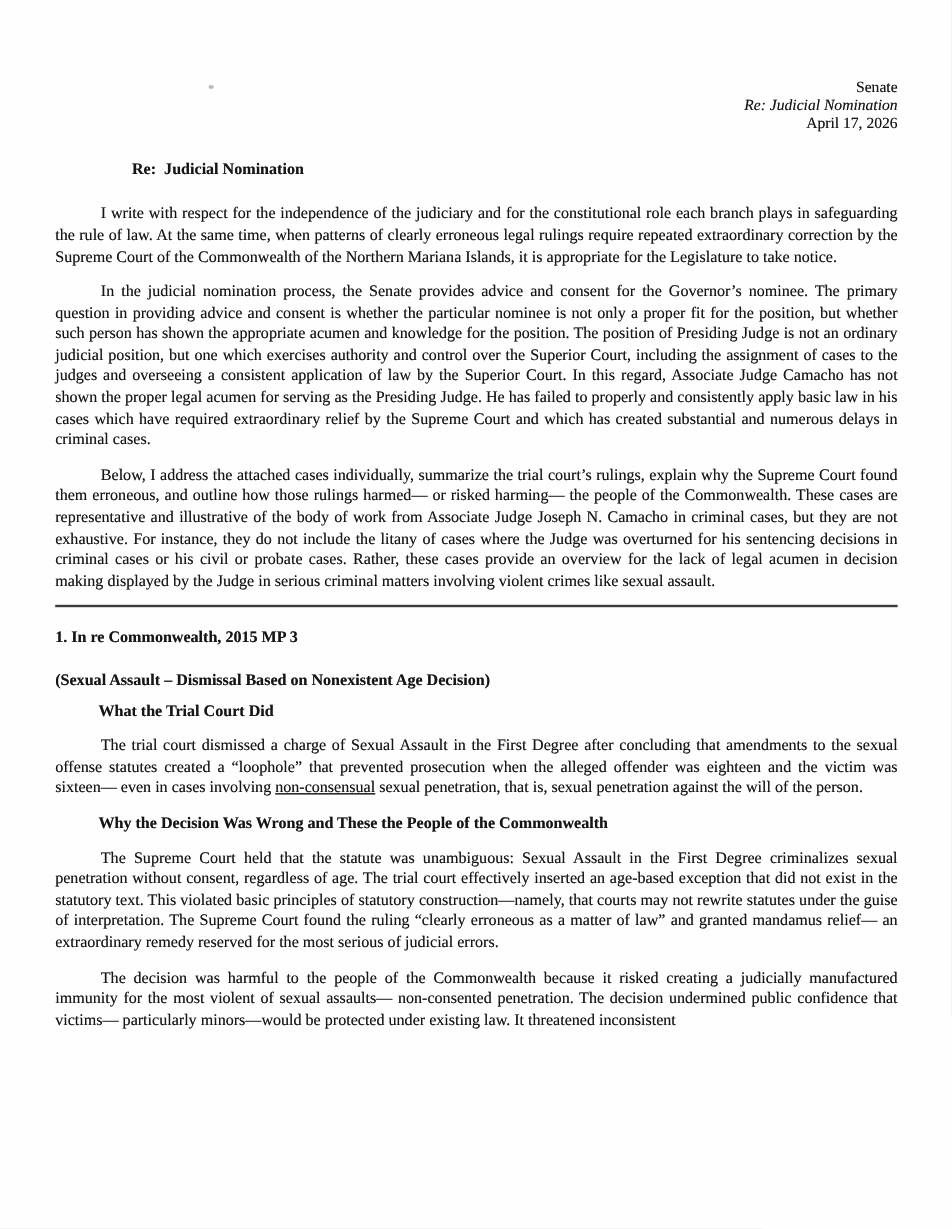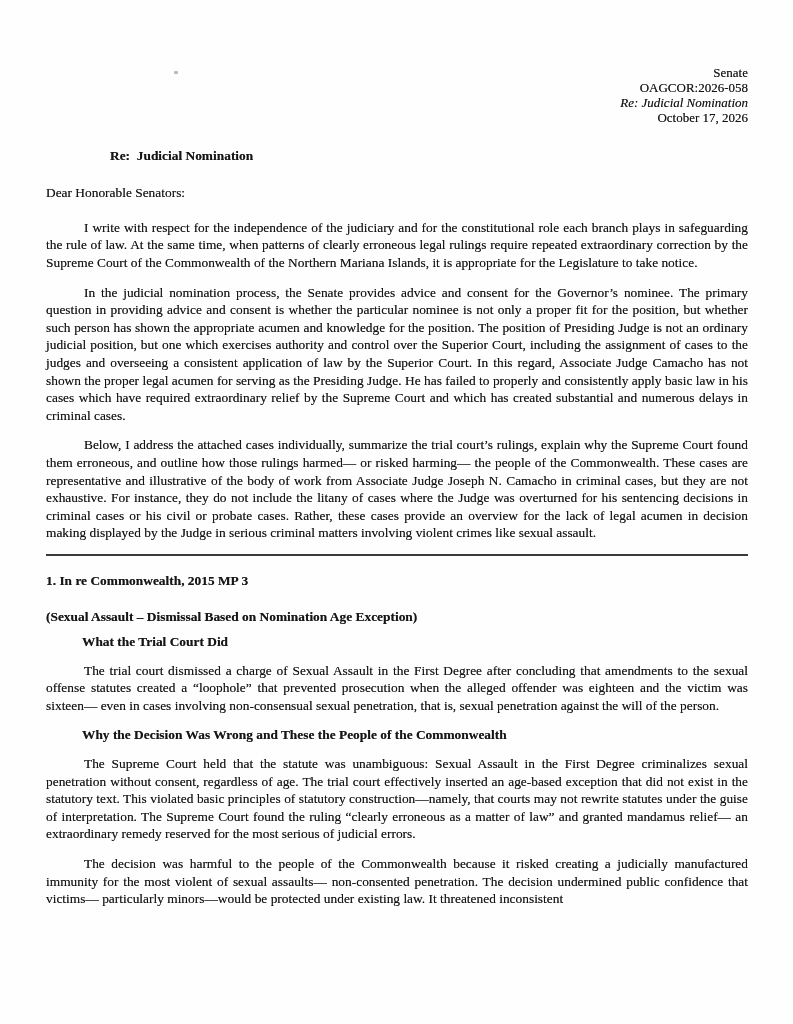--- a/index.html
+++ b/index.html
@@ -39,58 +39,56 @@
   }
   .divider {
     border: none;
     border-top: 2px solid #3a3a3a;
     margin: 4px 0 16px 0;
   }
   .heading { font-weight: bold; margin: 0; }
   .heading.case-title   { margin-bottom: 18px; }
   .heading.case-subtitle{ margin-bottom: 8px;  margin-top: 10px; }
   .heading.sub          { margin-bottom: 11px; margin-top: 8px; margin-left: 36px; }
-  .underline { }
+  .underline { text-decoration: underline; }
   .speck {
     position: absolute;
     left: 174px; top: 71px;
     width: 4px; height: 3px;
     background: #b9b9b9;
     border-radius: 1px;
   }
 </style>
 </head>
 <body>
 
 <div class="page">
 
   <div class="speck"></div>
 
   <div class="letterhead">
     <div>Senate</div>
-    <div>OAGCOR:2026-058</div>
     <div class="it">Re: Judicial Nomination</div>
-    <div>October 17, 2026</div>
+    <div>April 17, 2026</div>
   </div>
 
   <div class="subject">Re:  Judicial Nomination</div>
 
-  <div class="salutation">Dear Honorable Senators:</div>
 
   <p class="para">I write with respect for the independence of the judiciary and for the constitutional role each branch plays in safeguarding the rule of law. At the same time, when patterns of clearly erroneous legal rulings require repeated extraordinary correction by the Supreme Court of the Commonwealth of the Northern Mariana Islands, it is appropriate for the Legislature to take notice.</p>
 
   <p class="para">In the judicial nomination process, the Senate provides advice and consent for the Governor’s nominee. The primary question in providing advice and consent is whether the particular nominee is not only a proper fit for the position, but whether such person has shown the appropriate acumen and knowledge for the position. The position of Presiding Judge is not an ordinary judicial position, but one which exercises authority and control over the Superior Court, including the assignment of cases to the judges and overseeing a consistent application of law by the Superior Court. In this regard, Associate Judge Camacho has not shown the proper legal acumen for serving as the Presiding Judge. He has failed to properly and consistently apply basic law in his cases which have required extraordinary relief by the Supreme Court and which has created substantial and numerous delays in criminal cases.</p>
 
   <p class="para">Below, I address the attached cases individually, summarize the trial court’s rulings, explain why the Supreme Court found them erroneous, and outline how those rulings harmed— or risked harming— the people of the Commonwealth. These cases are representative and illustrative of the body of work from Associate Judge Joseph N. Camacho in criminal cases, but they are not exhaustive. For instance, they do not include the litany of cases where the Judge was overturned for his sentencing decisions in criminal cases or his civil or probate cases. Rather, these cases provide an overview for the lack of legal acumen in decision making displayed by the Judge in serious criminal matters involving violent crimes like sexual assault.</p>
 
   <hr class="divider">
 
   <div class="heading case-title">1. In re Commonwealth, 2015 MP 3</div>
 
-  <div class="heading case-subtitle">(Sexual Assault – Dismissal Based on Nomination Age Exception)</div>
+  <div class="heading case-subtitle">(Sexual Assault – Dismissal Based on Nonexistent Age Decision)</div>
 
   <div class="heading sub">What the Trial Court Did</div>
 
   <p class="para"><span>The trial court dismissed a charge of Sexual Assault in the First Degree after concluding that amendments to the sexual offense statutes created a “loophole” that prevented prosecution when the alleged offender was eighteen and the victim was sixteen— even in cases involving </span><span class="underline">non-consensual</span><span> sexual penetration, that is, sexual penetration against the will of the person.</span></p>
 
   <div class="heading sub">Why the Decision Was Wrong and These the People of the Commonwealth</div>
 
   <p class="para">The Supreme Court held that the statute was unambiguous: Sexual Assault in the First Degree criminalizes sexual penetration without consent, regardless of age. The trial court effectively inserted an age-based exception that did not exist in the statutory text. This violated basic principles of statutory construction—namely, that courts may not rewrite statutes under the guise of interpretation. The Supreme Court found the ruling “clearly erroneous as a matter of law” and granted mandamus relief— an extraordinary remedy reserved for the most serious of judicial errors.</p>
 
   <p class="para">The decision was harmful to the people of the Commonwealth because it risked creating a judicially manufactured immunity for the most violent of sexual assaults— non-consented penetration. The decision undermined public confidence that victims— particularly minors—would be protected under existing law. It threatened inconsistent</p>

